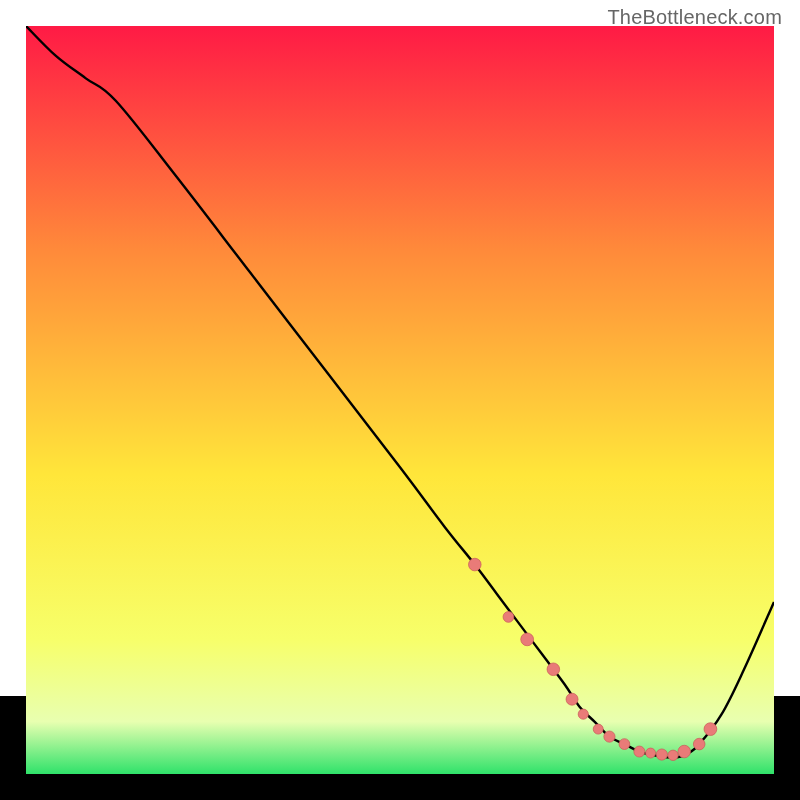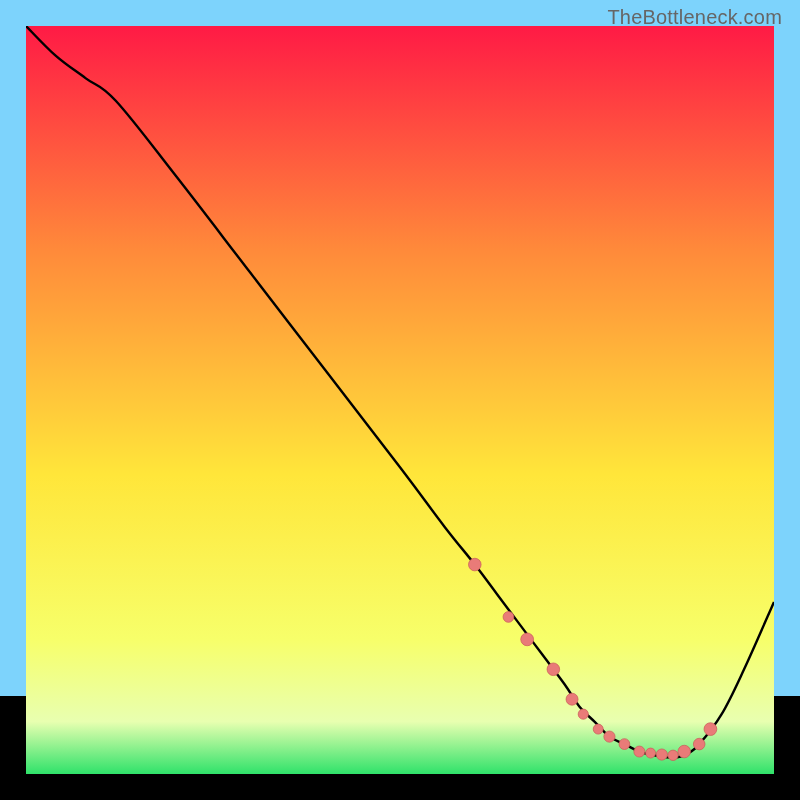--- a/index.html
+++ b/index.html
@@ -8,21 +8,21 @@
     width: 800px;
     height: 800px;
     overflow: hidden;
     background: #000;
     font-family: Arial, Helvetica, sans-serif;
   }
   .stage {
     position: relative;
     width: 800px;
     height: 696px;
-    background: #7dd3fc;
+    background: #ffffff;
   }
   .watermark {
     position: absolute;
     top: 6px;
     right: 18px;
     color: #666666;
     font-size: 20px;
     font-weight: 400;
     letter-spacing: 0.2px;
     z-index: 20;

